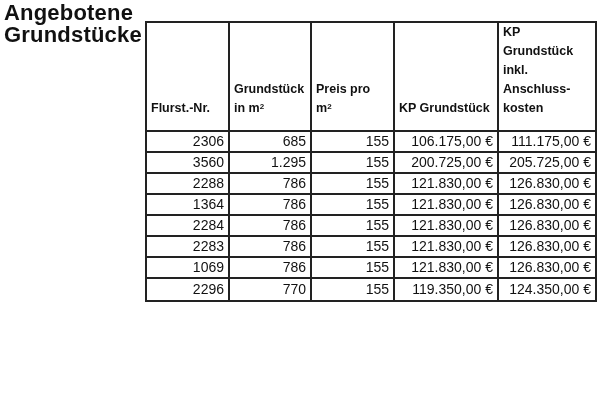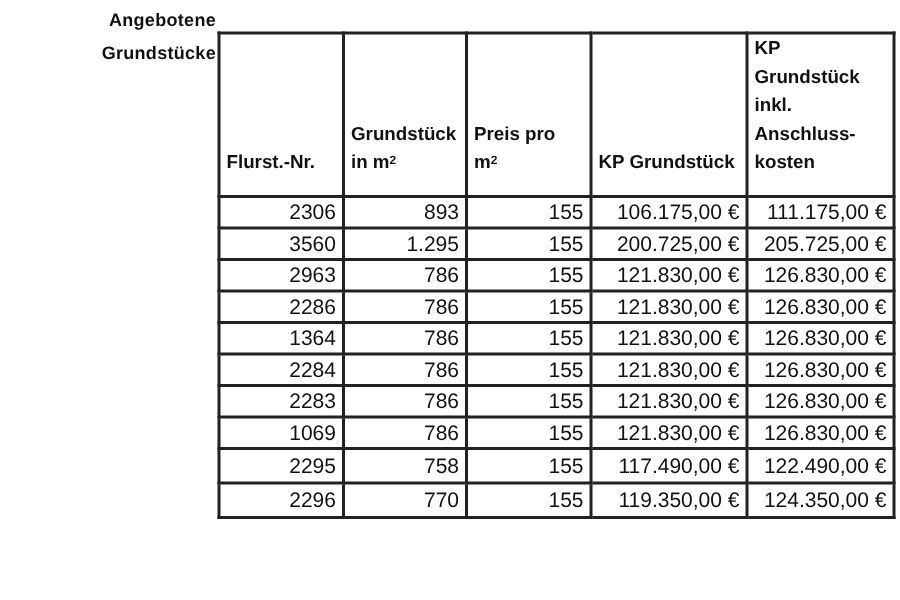--- a/index.html
+++ b/index.html
@@ -1,19 +1,19 @@
 <!DOCTYPE html>
 <html><head>
 <meta charset="utf-8">
 <style>
   html, body { margin: 0; padding: 0; background: #ffffff; }
   body { width: 600px; height: 400px; position: relative; overflow: hidden;
          font-family: "Liberation Sans", sans-serif; color: #111; }
   .title { position: absolute; left: 4px; top: 2px; width: 140px;
-           font-weight: bold; font-size: 12px; line-height: 22px; text-align: right; letter-spacing: 0.2px; }
+           font-weight: bold; font-size: 22px; line-height: 22px; text-align: left; letter-spacing: 0.2px; }
   table.grid { position: absolute; left: 145px; top: 21px; border-collapse: collapse;
                font-size: 14px; }
   table.grid th, table.grid td { border: 2px solid #222; padding: 0 4px; }
   table.grid th { font-weight: bold; font-size: 12.5px; text-align: left; vertical-align: bottom;
                   height: 60px; line-height: 19px; padding-bottom: 12px; font-family: "Liberation Sans", sans-serif; }
   table.grid td { text-align: right; height: 19px; line-height: 19px; white-space: nowrap; }
   table.grid tr.tall td { height: 21px; }
   sup { font-size: 8px; vertical-align: top; position: relative; top: -2px; }
   col.c1 { width: 83px; } col.c2 { width: 82px; } col.c3 { width: 83px; }
   col.c4 { width: 104px; } col.c5 { width: 98px; }
@@ -52,41 +52,34 @@
       <th>
         <div>KP Grundstück</div>
         <div>inkl. Anschluss-</div>
         <div>kosten</div>
       </th>
     </tr>
   </thead>
   <tbody id="tbody">
       <tr>
         <td>2306</td>
-        <td>893</td>
+        <td>685</td>
         <td>155</td>
         <td>106.175,00 €</td>
         <td>111.175,00 €</td>
       </tr>
       <tr>
         <td>3560</td>
         <td>1.295</td>
         <td>155</td>
         <td>200.725,00 €</td>
         <td>205.725,00 €</td>
       </tr>
       <tr>
-        <td>2963</td>
-        <td>786</td>
-        <td>155</td>
-        <td>121.830,00 €</td>
-        <td>126.830,00 €</td>
-      </tr>
-      <tr>
-        <td>2286</td>
+        <td>2288</td>
         <td>786</td>
         <td>155</td>
         <td>121.830,00 €</td>
         <td>126.830,00 €</td>
       </tr>
       <tr>
         <td>1364</td>
         <td>786</td>
         <td>155</td>
         <td>121.830,00 €</td>
@@ -107,27 +100,20 @@
         <td>126.830,00 €</td>
       </tr>
       <tr>
         <td>1069</td>
         <td>786</td>
         <td>155</td>
         <td>121.830,00 €</td>
         <td>126.830,00 €</td>
       </tr>
       <tr class="tall">
-        <td>2295</td>
-        <td>758</td>
-        <td>155</td>
-        <td>117.490,00 €</td>
-        <td>122.490,00 €</td>
-      </tr>
-      <tr class="tall">
         <td>2296</td>
         <td>770</td>
         <td>155</td>
         <td>119.350,00 €</td>
         <td>124.350,00 €</td>
       </tr>
     </tbody>
 </table>
 
 </body></html>

